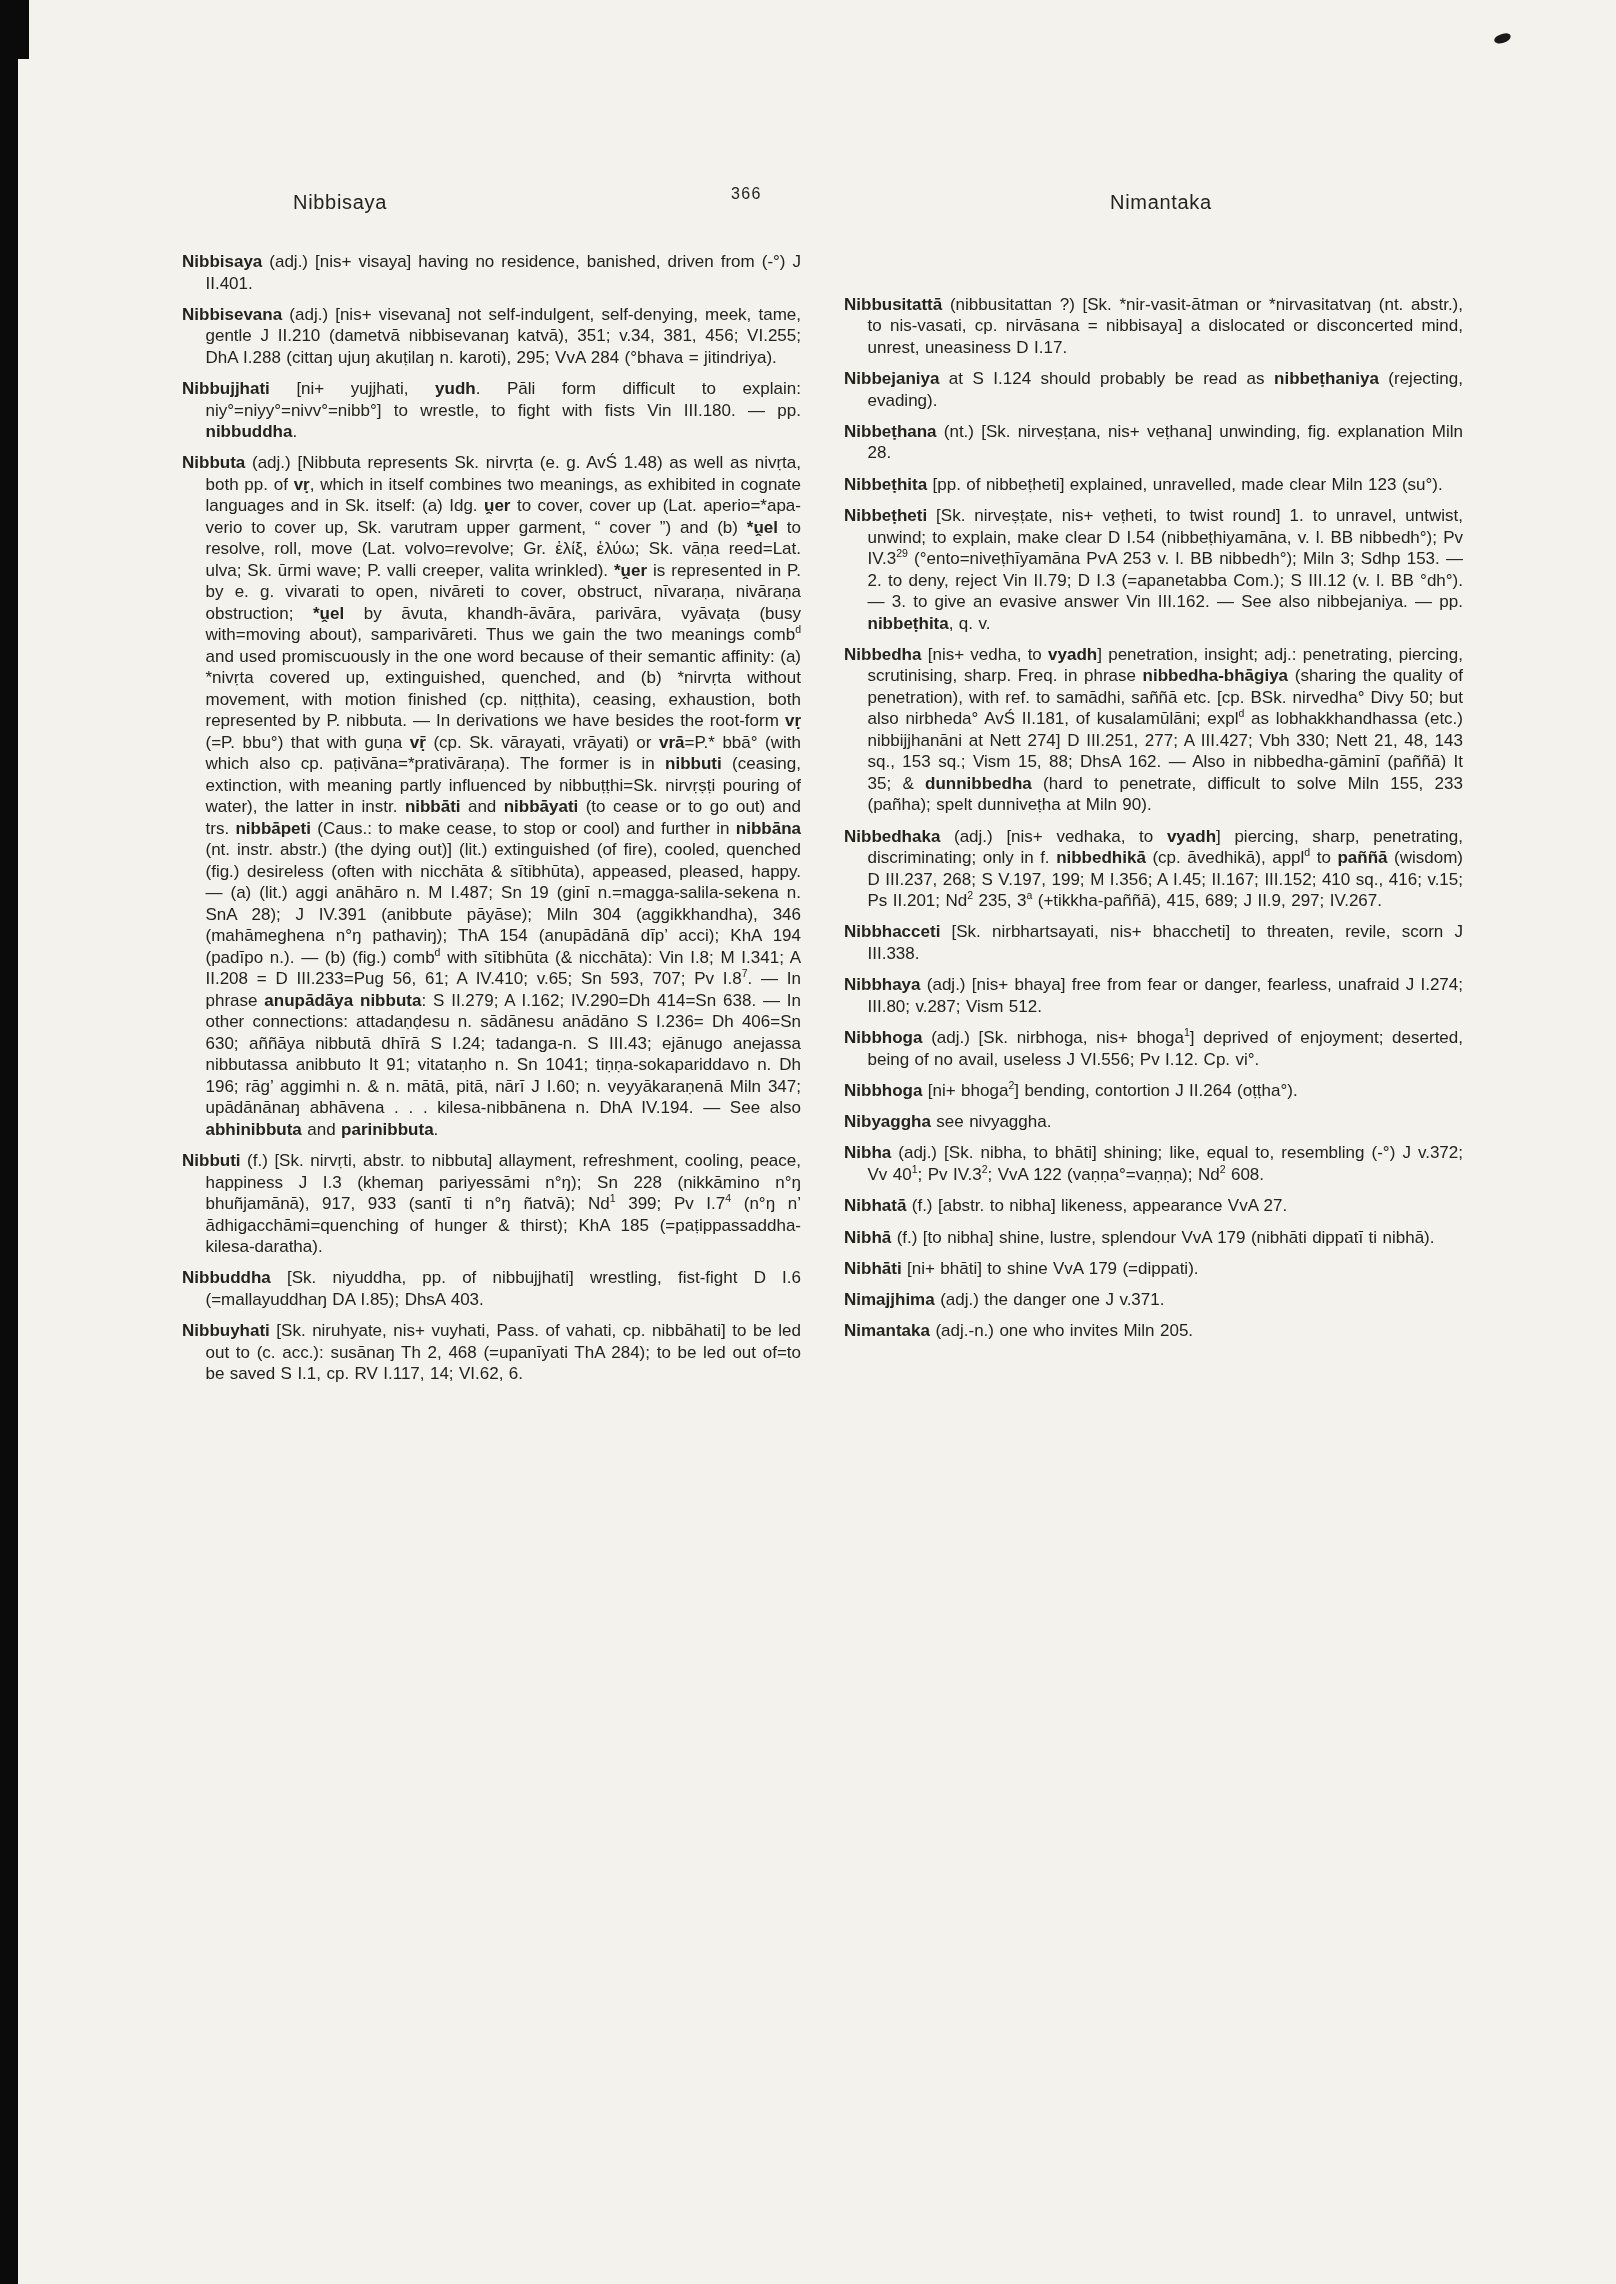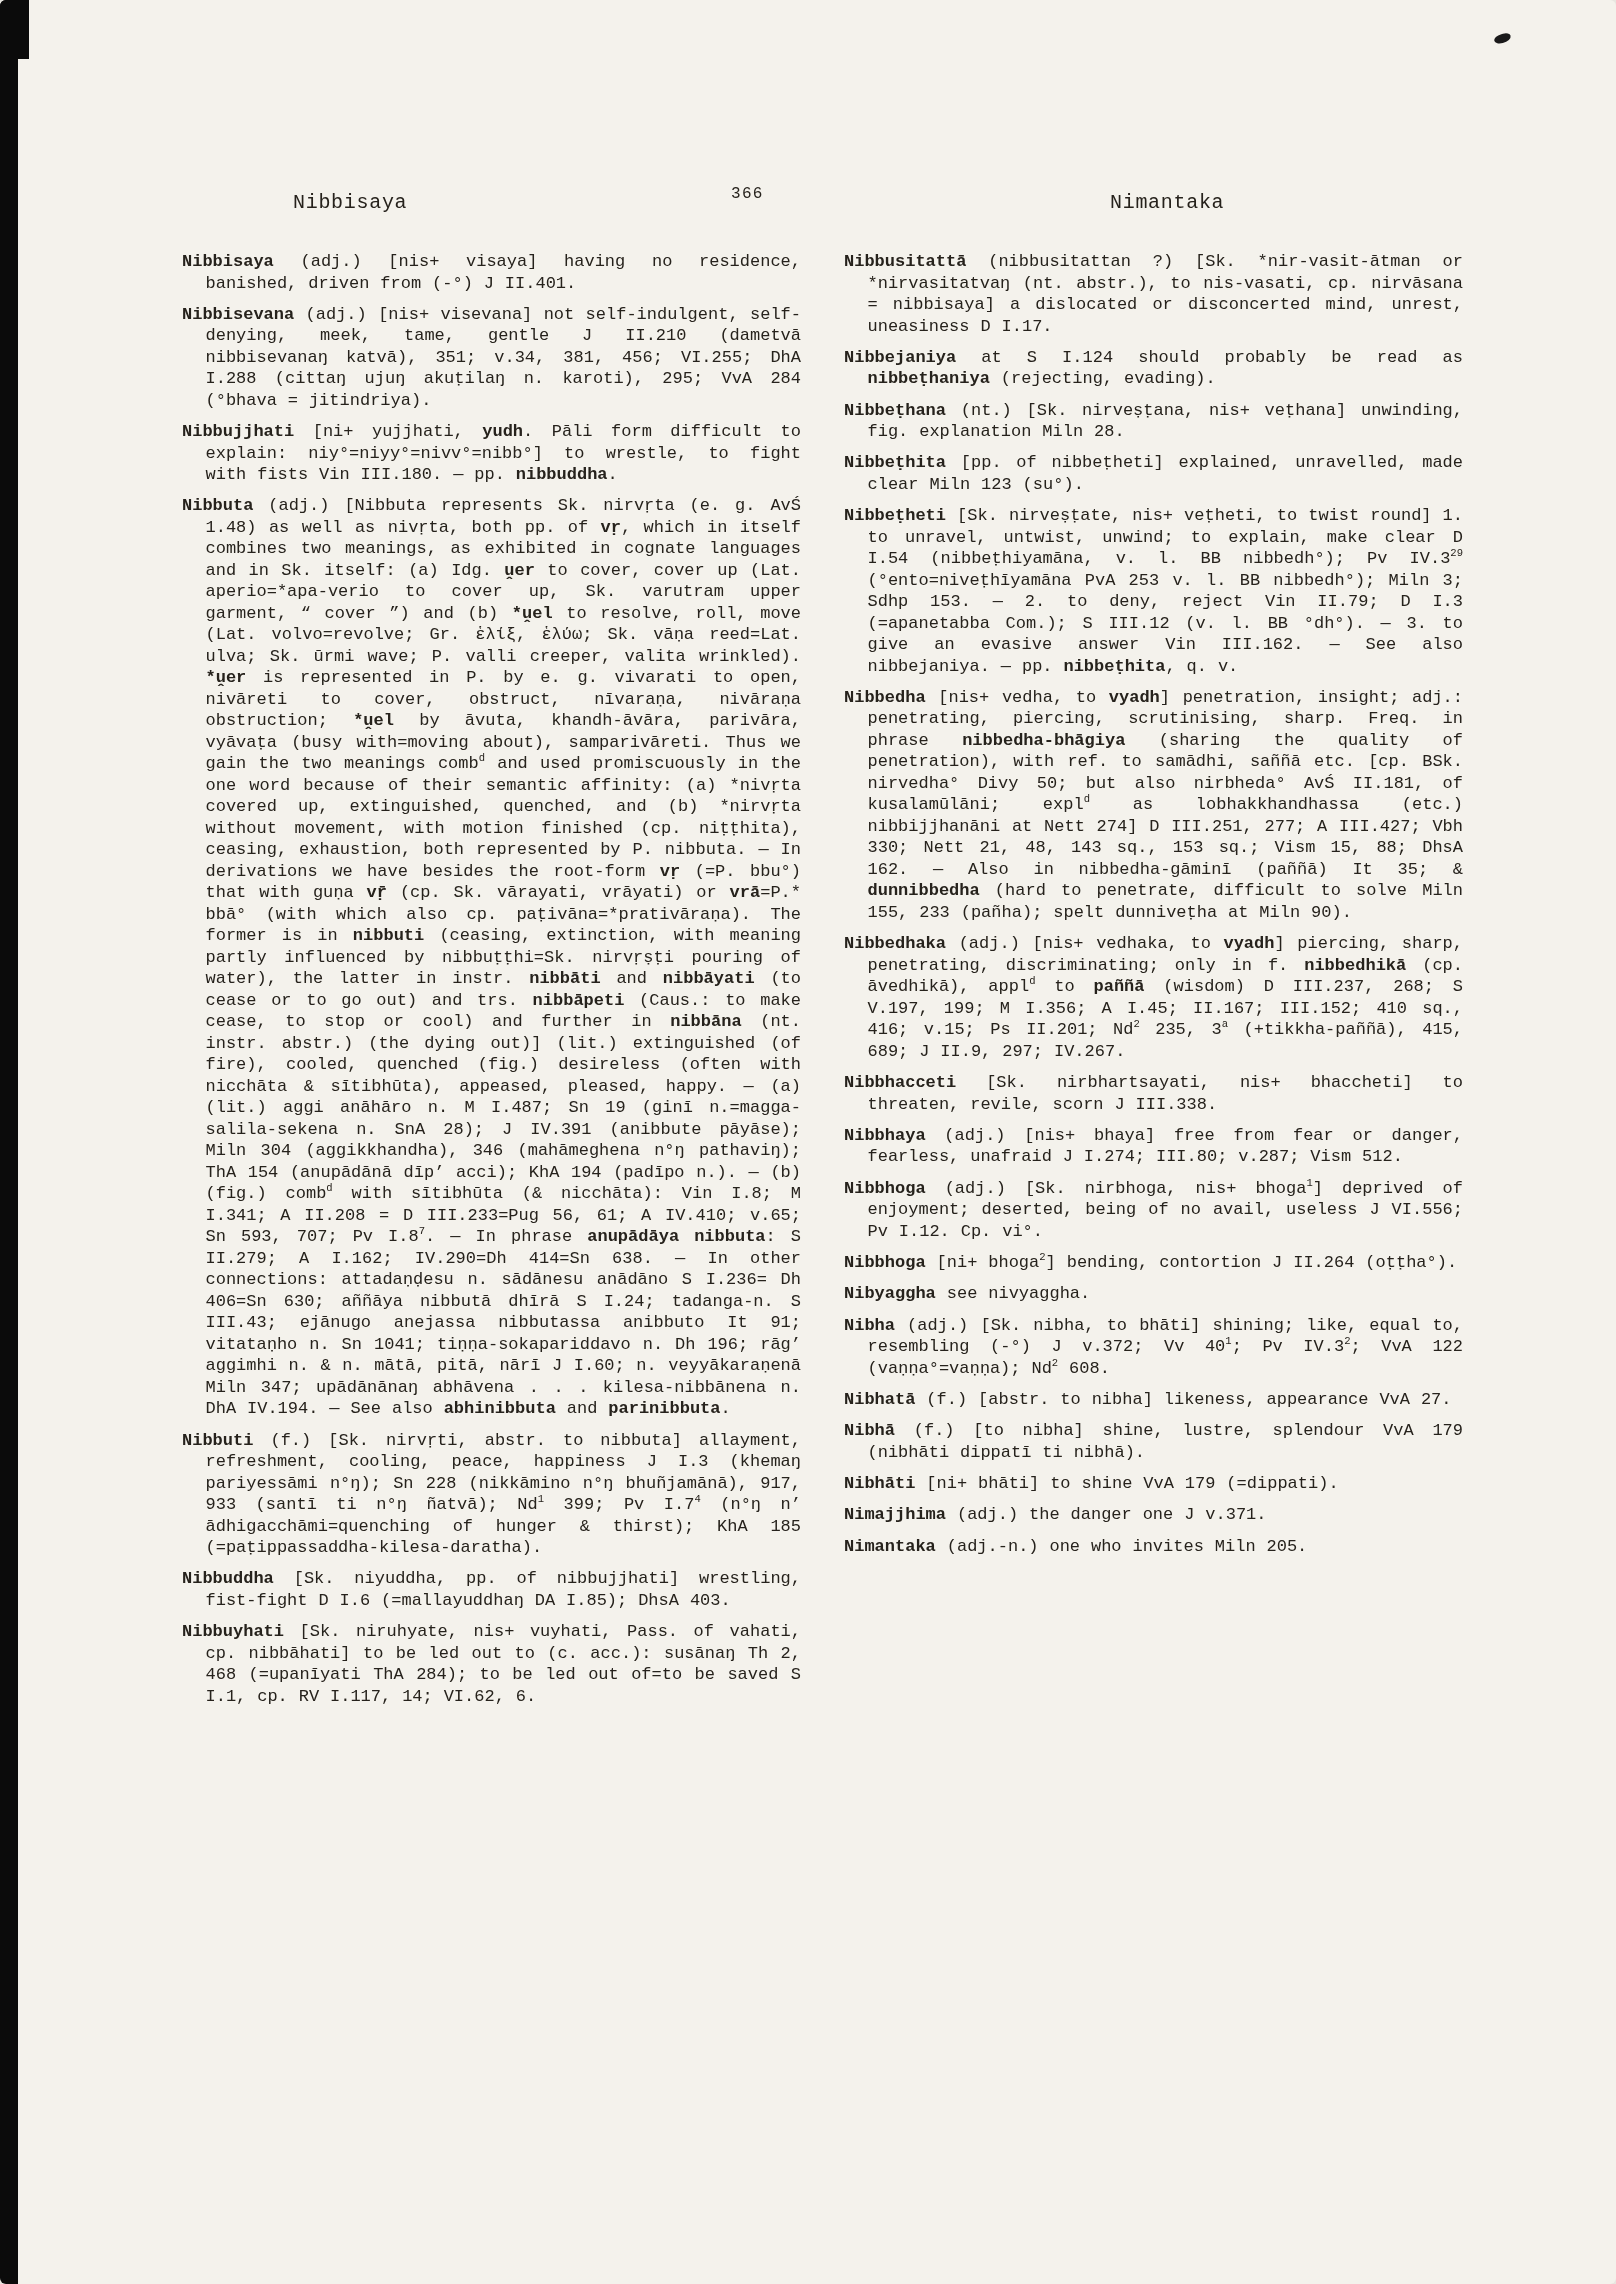--- a/index.html
+++ b/index.html
@@ -1,24 +1,23 @@
 <!DOCTYPE html>
 <html style="font-size:10.4px"><head>
 <meta charset="utf-8">
 <style>
   html,body{margin:0;padding:0;background:#e8e6e0;}
   .page{
     position:relative;
     width:1616px;
     height:2284px;
     background:#f4f2ec;
-    font-family:Liberation Mono, monospace;
+    font-family:Liberation Sans, sans-serif;
     color:#26221c;
     overflow:hidden;
-    border-radius:6px;
   }
   .edge-left{
     position:absolute;left:0;top:0;width:18.3px;height:2284px;
     background:#0b0b0b;
   }
   .edge-nub{
     position:absolute;left:0;top:0;width:29px;height:59px;
     background:#0b0b0b;
   }
   .ink-speck{
@@ -32,21 +31,21 @@
   .header-page{
     position:absolute;left:731px;top:185px;
     font-size:16px;letter-spacing:1.3px;
   }
   .header-right{
     position:absolute;left:1110px;top:191px;
     font-size:20px;letter-spacing:0.7px;
   }
   .columns{
     position:absolute;left:182px;top:251px;width:1281px;
-    display:flex;gap:43px;align-items:flex-start;
+    display:flex;gap:43px;align-items:center;
   }
   .col{width:619px;}
   .entry{
     margin:0 0 9.8px 0;
     text-align:justify;
     font-size:17px;
     line-height:21.5px;
     padding-left:23.5px;
     text-indent:-23.5px;
     hyphens:none;

